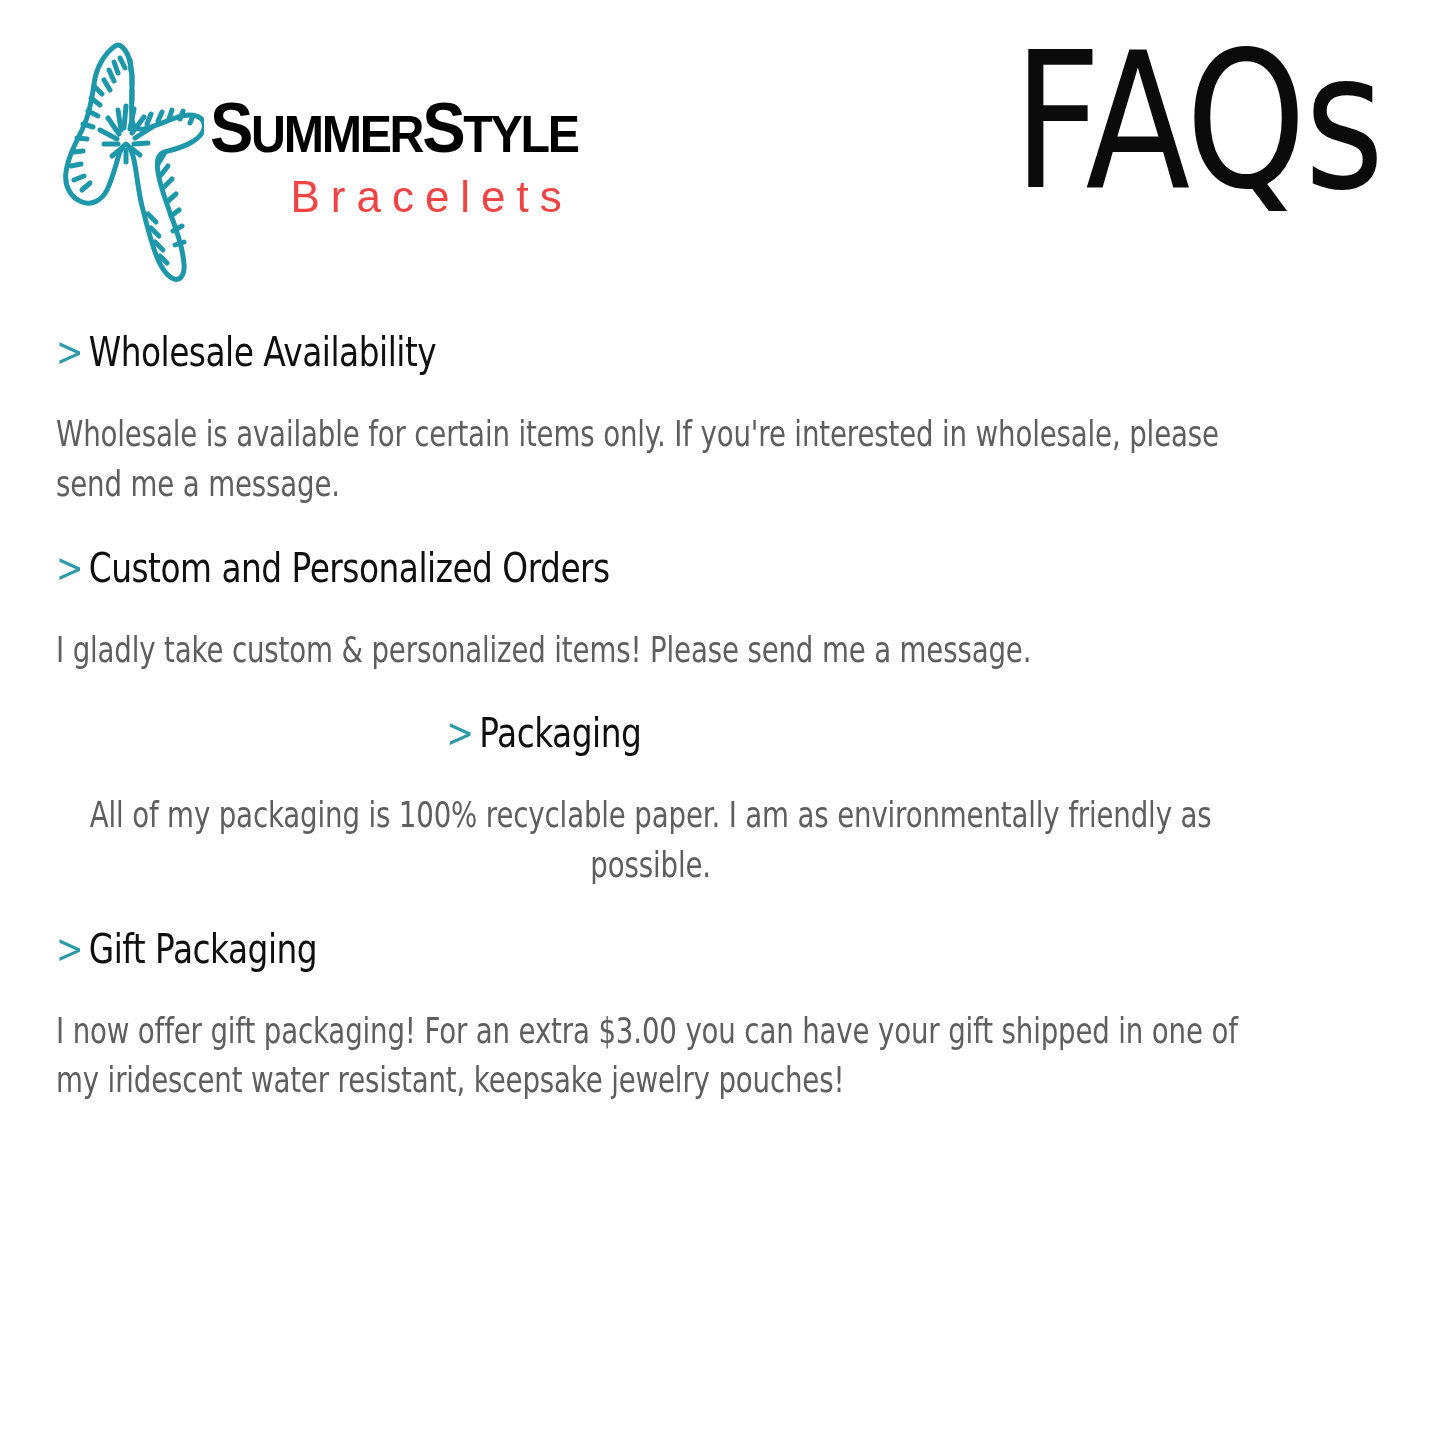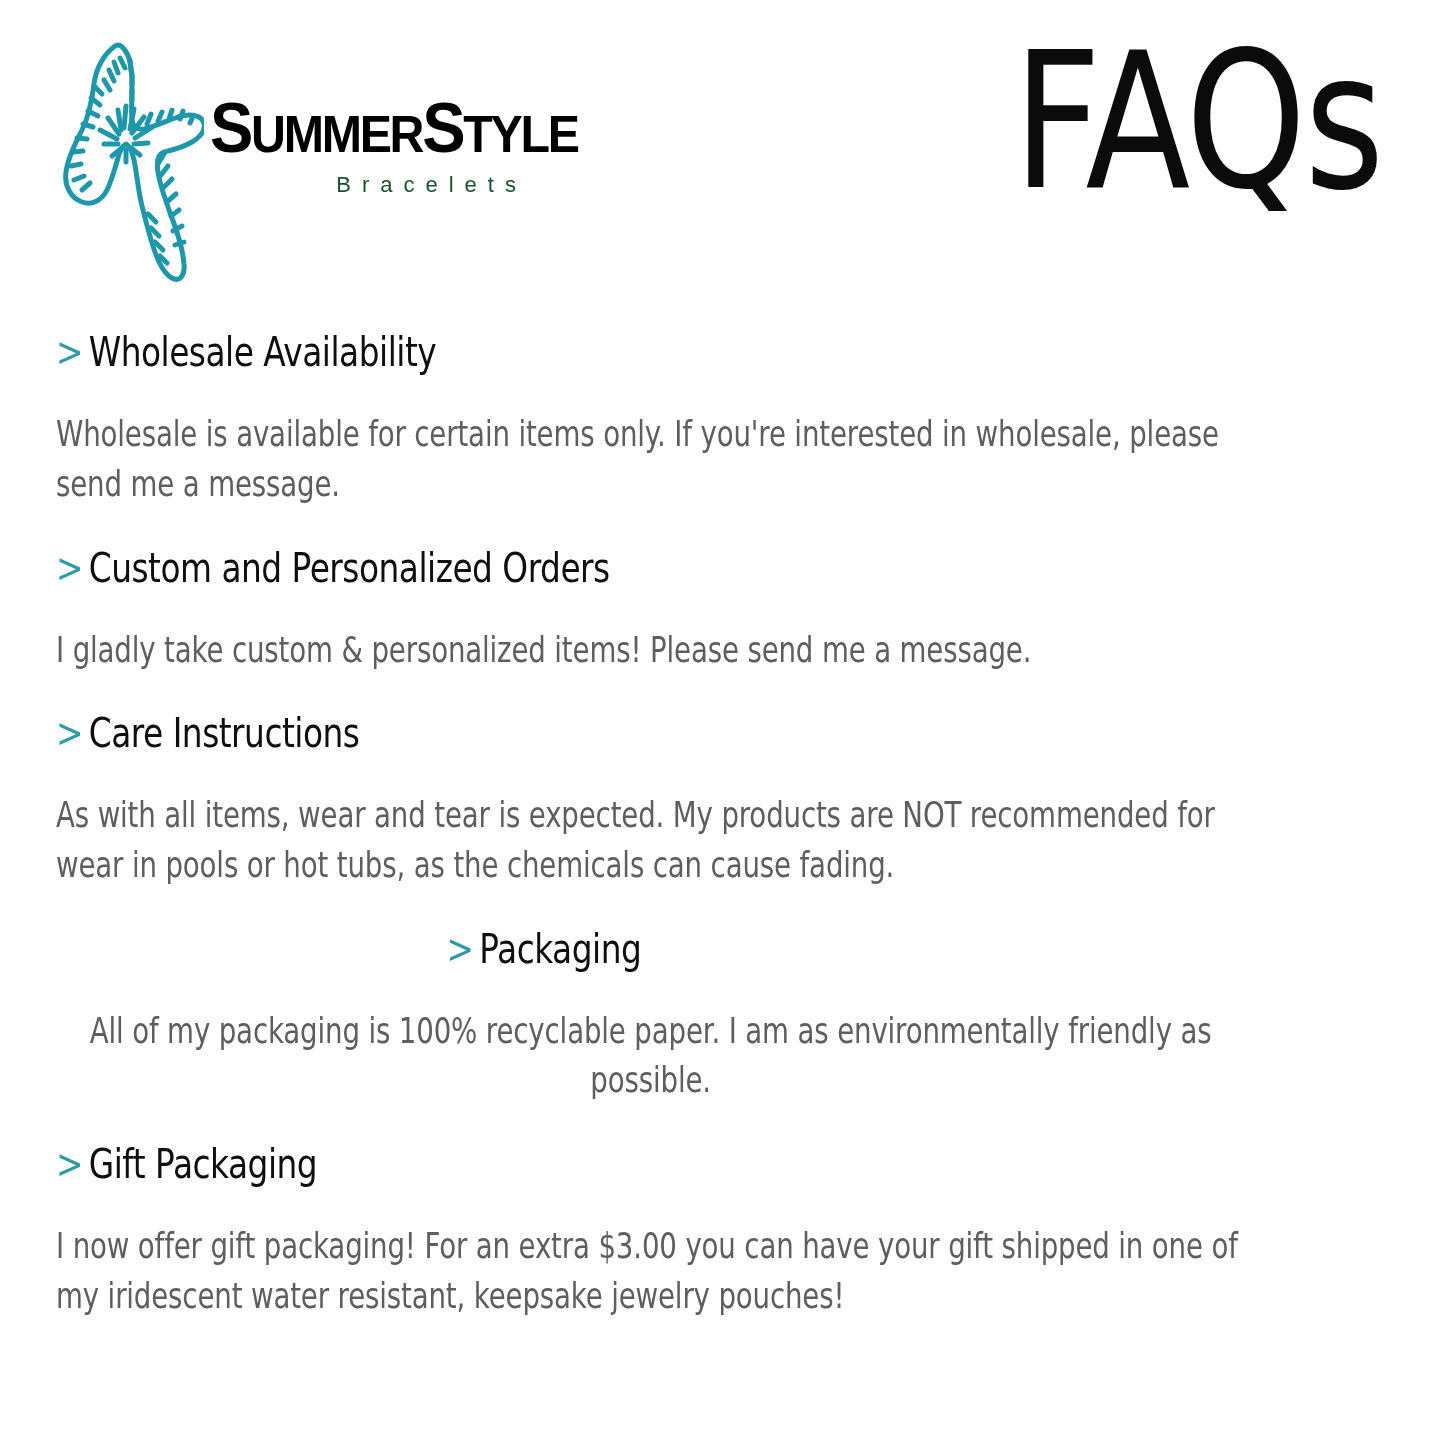--- a/index.html
+++ b/index.html
@@ -64,23 +64,23 @@
     white-space: nowrap;
     transform: scaleX(0.93);
     transform-origin: left center;
   }
   .wordmark-main .cap { font-size: 70px; }
   .wordmark-main .sc  { font-size: 52px; }
 
   .wordmark-sub {
     font-family: "Liberation Sans", sans-serif;
     font-weight: 400;
-    font-size: 22px;
+    font-size: 44px;
     letter-spacing: 11px;
-    color: #14532d;
+    color: #ef4444;
     margin-top: 12px;
     margin-left: 48px;
     white-space: nowrap;
   }
 
   .faqs-title {
     position: absolute;
     right: 62px;
     top: 28px;
     font-family: "DejaVu Sans", sans-serif;
@@ -242,24 +242,20 @@
       <h2 class="faq-heading"><span class="chev">&gt;</span><span>Wholesale Availability</span></h2>
       <p class="faq-body">Wholesale is available for certain items only. If you're interested in wholesale, please send me a message.</p>
     </section>
 
     <section class="faq-item i0">
       <h2 class="faq-heading"><span class="chev">&gt;</span><span>Custom and Personalized Orders</span></h2>
       <p class="faq-body">I gladly take custom &amp; personalized items! Please send me a message.</p>
     </section>
 
 
-    <section class="faq-item i3">
-      <h2 class="faq-heading"><span class="chev">&gt;</span><span>Care Instructions</span></h2>
-      <p class="faq-body">As with all items, wear and tear is expected. My products are NOT recommended for wear in pools or hot tubs, as the chemicals can cause fading.</p>
-    </section>
 
     <section class="faq-item i4">
       <h2 class="faq-heading"><span class="chev">&gt;</span><span>Packaging</span></h2>
       <p class="faq-body">All of my packaging is 100% recyclable paper. I am as environmentally friendly as possible.</p>
     </section>
 
     <section class="faq-item i5">
       <h2 class="faq-heading"><span class="chev">&gt;</span><span>Gift Packaging</span></h2>
       <p class="faq-body">I now offer gift packaging! For an extra $3.00 you can have your gift shipped in one of my iridescent water resistant, keepsake jewelry pouches!</p>
     </section>

